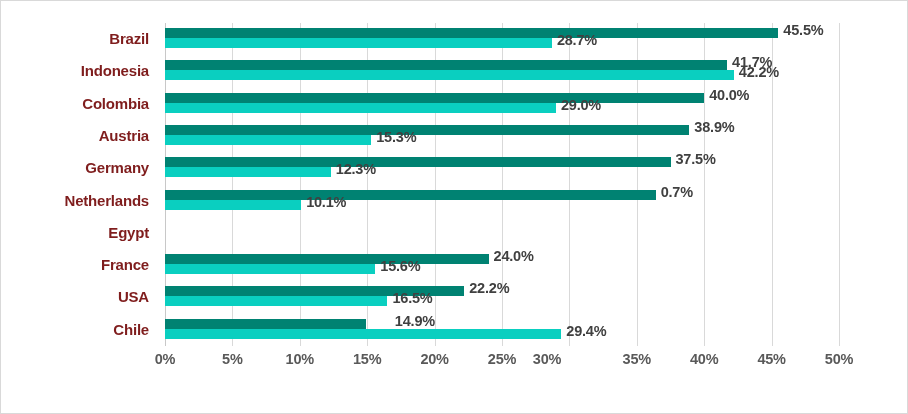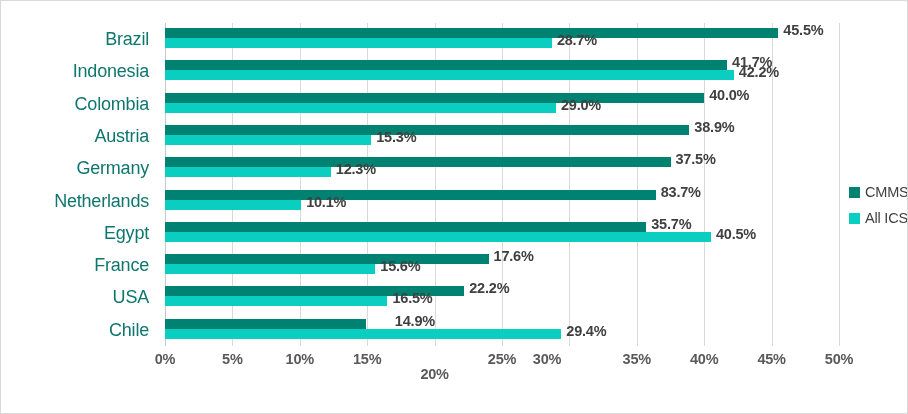--- a/index.html
+++ b/index.html
@@ -72,23 +72,23 @@
     left: 0;
     top: 22px;
     width: 156px;
     height: 323px;
   }
   .cat-label {
     position: absolute;
     right: 8px;
     height: 32.3px;
     line-height: 32.3px;
-    font-size: 18px;
-    font-weight: normal;
-    color: #0f766e;
+    font-size: 15px;
+    font-weight: bold;
+    color: #7f1d1d;
     white-space: nowrap;
     letter-spacing: -0.2px;
   }
 
   
   #x-axis {
     position: absolute;
     left: 164px;
     top: 350px;
     width: 674px;
@@ -184,33 +184,27 @@
         <div class="bar-label allics" style="left: 211.244px;">15.3%</div>
       </div>
       <div class="cat-row" style="top: 129.2px;">
         <div class="bar cmms" style="width: 505.5px; background: rgb(0, 130, 114);"></div>
         <div class="bar-label cmms" style="left: 510.5px;">37.5%</div>
         <div class="bar allics" style="width: 165.804px; background: rgb(10, 207, 192);"></div>
         <div class="bar-label allics" style="left: 170.804px;">12.3%</div>
       </div>
       <div class="cat-row" style="top: 161.5px;">
         <div class="bar cmms" style="width: 490.672px; background: rgb(0, 130, 114);"></div>
-        <div class="bar-label cmms" style="left: 495.672px;">83.7%</div>
+        <div class="bar-label cmms" style="left: 495.672px;">0.7%</div>
         <div class="bar allics" style="width: 136.148px; background: rgb(10, 207, 192);"></div>
         <div class="bar-label allics" style="left: 141.148px;">10.1%</div>
       </div>
-      <div class="cat-row" style="top: 193.8px;">
-        <div class="bar cmms" style="width: 481.236px; background: rgb(0, 130, 114);"></div>
-        <div class="bar-label cmms" style="left: 486.236px;">35.7%</div>
-        <div class="bar allics" style="width: 545.94px; background: rgb(10, 207, 192);"></div>
-        <div class="bar-label allics" style="left: 550.94px;">40.5%</div>
-      </div>
       <div class="cat-row" style="top: 226.1px;">
         <div class="bar cmms" style="width: 323.52px; background: rgb(0, 130, 114);"></div>
-        <div class="bar-label cmms" style="left: 328.52px;">17.6%</div>
+        <div class="bar-label cmms" style="left: 328.52px;">24.0%</div>
         <div class="bar allics" style="width: 210.288px; background: rgb(10, 207, 192);"></div>
         <div class="bar-label allics" style="left: 215.288px;">15.6%</div>
       </div>
       <div class="cat-row" style="top: 258.4px;">
         <div class="bar cmms" style="width: 299.256px; background: rgb(0, 130, 114);"></div>
         <div class="bar-label cmms" style="left: 304.256px;">22.2%</div>
         <div class="bar allics" style="width: 222.42px; background: rgb(10, 207, 192);"></div>
         <div class="bar-label allics" style="left: 227.42px;">16.5%</div>
       </div>
       <div class="cat-row" style="top: 290.7px;">
@@ -219,33 +213,23 @@
         <div class="bar allics" style="width: 396.312px; background: rgb(10, 207, 192);"></div>
         <div class="bar-label allics" style="left: 401.312px;">29.4%</div>
       </div>
     </div>
 
   <div id="x-axis">
       <div class="xtick" style="left: 0px;">0%</div>
       <div class="xtick" style="left: 67.4px;">5%</div>
       <div class="xtick" style="left: 134.8px;">10%</div>
       <div class="xtick" style="left: 202.2px;">15%</div>
-      <div class="xtick" style="left: 269.6px; margin-top: 15px;">20%</div>
+      <div class="xtick" style="left: 269.6px;">20%</div>
       <div class="xtick" style="left: 337px;">25%</div>
       <div class="xtick" style="left: 382px;">30%</div>
       <div class="xtick" style="left: 471.8px;">35%</div>
       <div class="xtick" style="left: 539.2px;">40%</div>
       <div class="xtick" style="left: 606.6px;">45%</div>
       <div class="xtick" style="left: 674px;">50%</div>
     </div>
 
-  <div id="legend">
-      <div class="legend-item">
-        <span class="legend-swatch" style="background: rgb(0, 130, 114);"></span>
-        <span class="legend-text">CMMS</span>
-      </div>
-      <div class="legend-item">
-        <span class="legend-swatch" style="background: rgb(10, 207, 192);"></span>
-        <span class="legend-text">All ICS</span>
-      </div>
-    </div>
 
 </div>
 
 </body></html>

